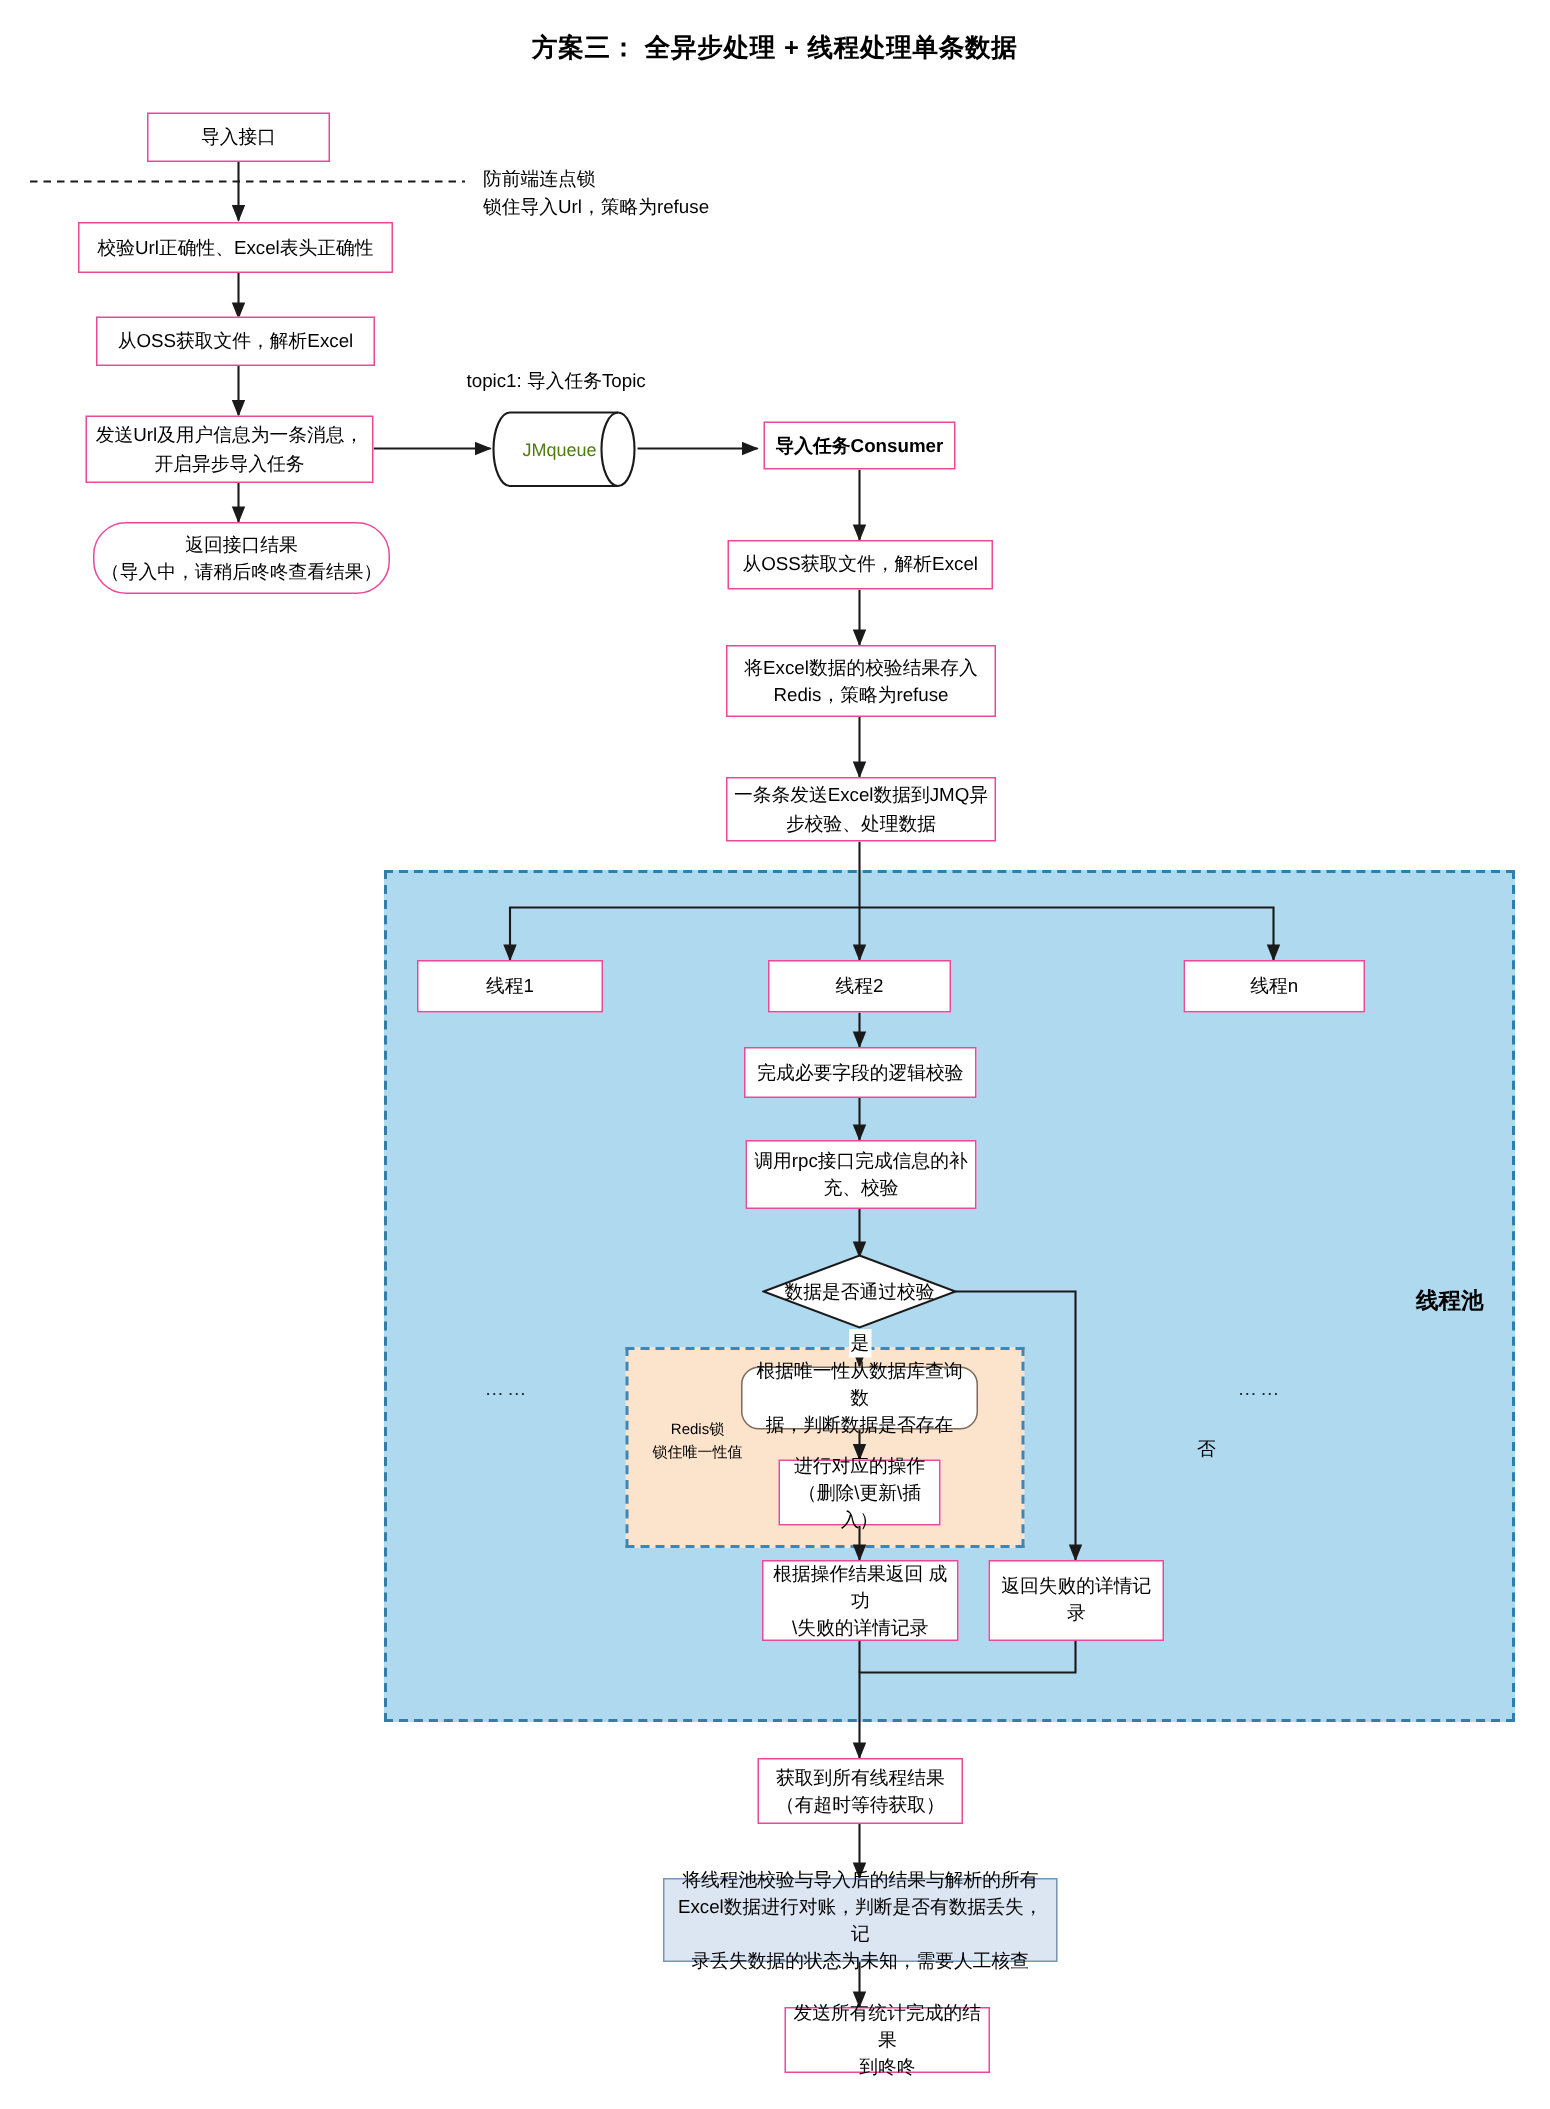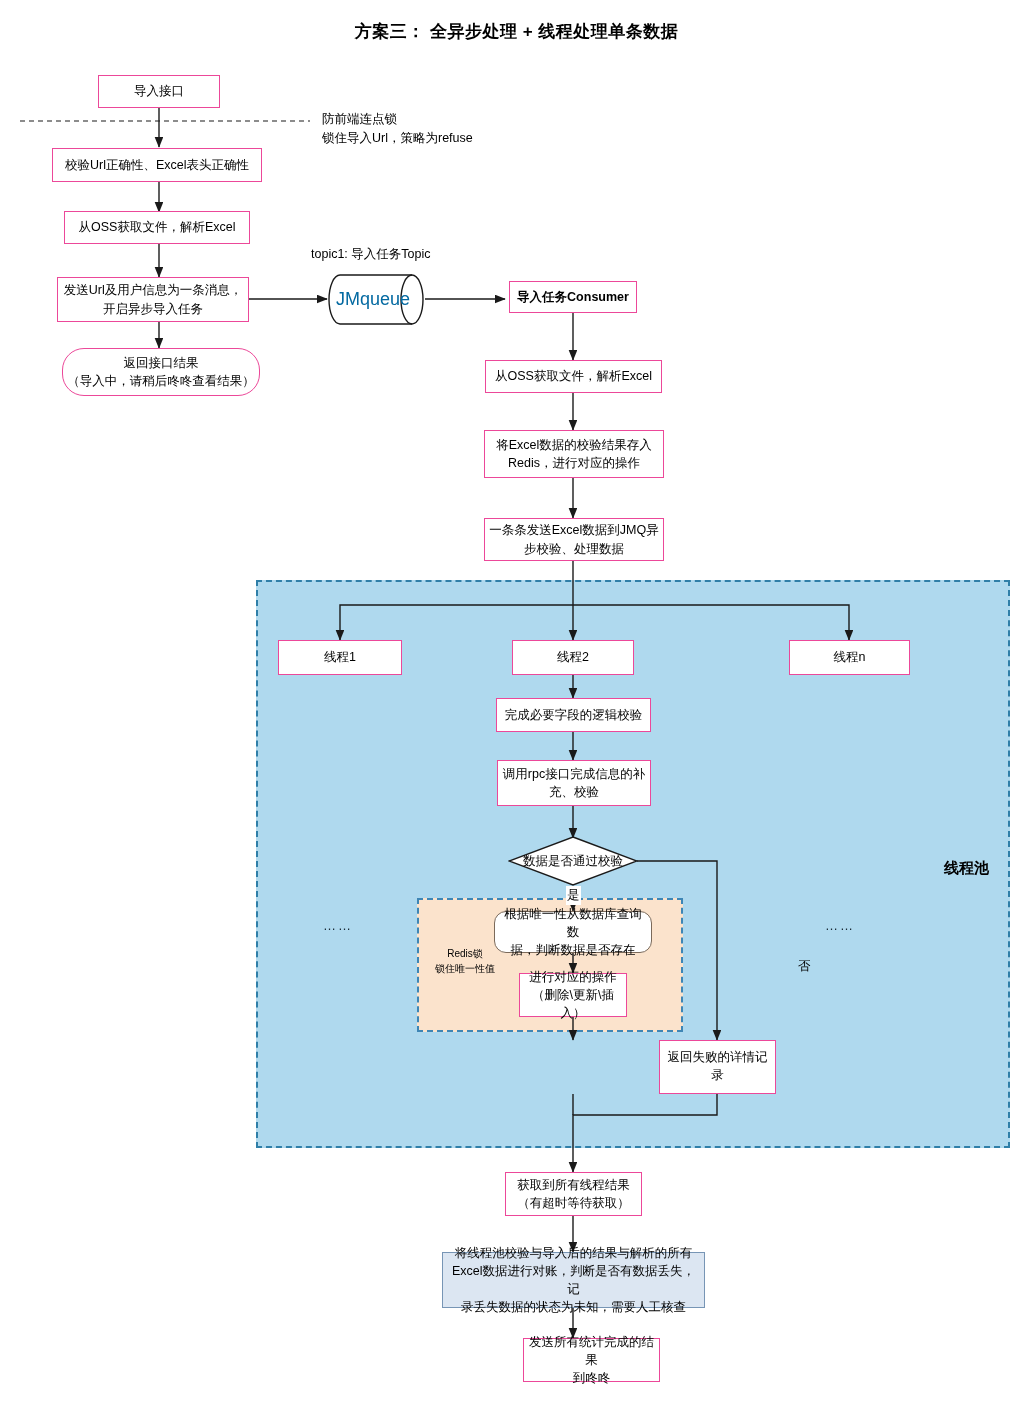--- a/index.html
+++ b/index.html
@@ -79,22 +79,22 @@
   .cylinder {
     position: absolute;
     z-index: 6;
   }
   .cylinder .clabel {
     position: absolute;
     inset: 0;
     display: flex;
     align-items: center;
     justify-content: center;
-    font-size: 18px;
-    color: #0369a1;
+    font-size: 12px;
+    color: #4d7c0f;
     z-index: 3;
   }
   
   .flabel {
     position: absolute;
     font-size: 12.5px;
     color: #000000;
     line-height: 1.5;
     white-space: pre-line;
     z-index: 7;
@@ -220,21 +220,21 @@
       <path d="M85,2 A11,24.5 0 0 0 85,51" fill="none" stroke="#1a1a1a" stroke-width="1.4"></path>
     </svg>
     <div class="clabel" style="left:-6px;">JMqueue</div>
   </div>
 
   <div class="node" style="left:509px; top:281px; width:128px; height:32px;font-weight:bold;">导入任务Consumer</div>
 
   <div class="node" style="left:485px; top:360px; width:177px; height:33px;">从OSS获取文件，解析Excel</div>
 
   <div class="node" style="left:484px; top:430px; width:180px; height:48px;">将Excel数据的校验结果存入
-Redis，进行对应的操作</div>
+Redis，策略为refuse</div>
 
   <div class="node" style="left:484px; top:518px; width:180px; height:43px;">一条条发送Excel数据到JMQ异
 步校验、处理数据</div>
 
   <div class="node" style="left:278px; top:640px; width:124px; height:35px;">线程1</div>
 
   <div class="node" style="left:512px; top:640px; width:122px; height:35px;">线程2</div>
 
   <div class="node" style="left:789px; top:640px; width:121px; height:35px;">线程n</div>
 
@@ -249,20 +249,22 @@
     </svg>
     <span class="dlabel">数据是否通过校验</span>
   </div>
 
   <div class="node brownborder" style="left:494px; top:911px; width:158px; height:42px;border-radius:12px;">根据唯一性从数据库查询数
 据，判断数据是否存在</div>
 
   <div class="node" style="left:519px; top:973px; width:108px; height:44px;">进行对应的操作
 （删除\更新\插入）</div>
 
+  <div class="node" style="left:508px; top:1040px; width:131px; height:54px;">根据操作结果返回 成功
+\失败的详情记录</div>
 
   <div class="node" style="left:659px; top:1040px; width:117px; height:54px;font-family:Liberation Mono, monospace;">返回失败的详情记录</div>
 
   <div class="node" style="left:505px; top:1172px; width:137px; height:44px;">获取到所有线程结果
 （有超时等待获取）</div>
 
   <div class="node fill-blue" style="left:442px; top:1252px; width:263px; height:56px;">将线程池校验与导入后的结果与解析的所有
 Excel数据进行对账，判断是否有数据丢失，记
 录丢失数据的状态为未知，需要人工核查</div>
 

